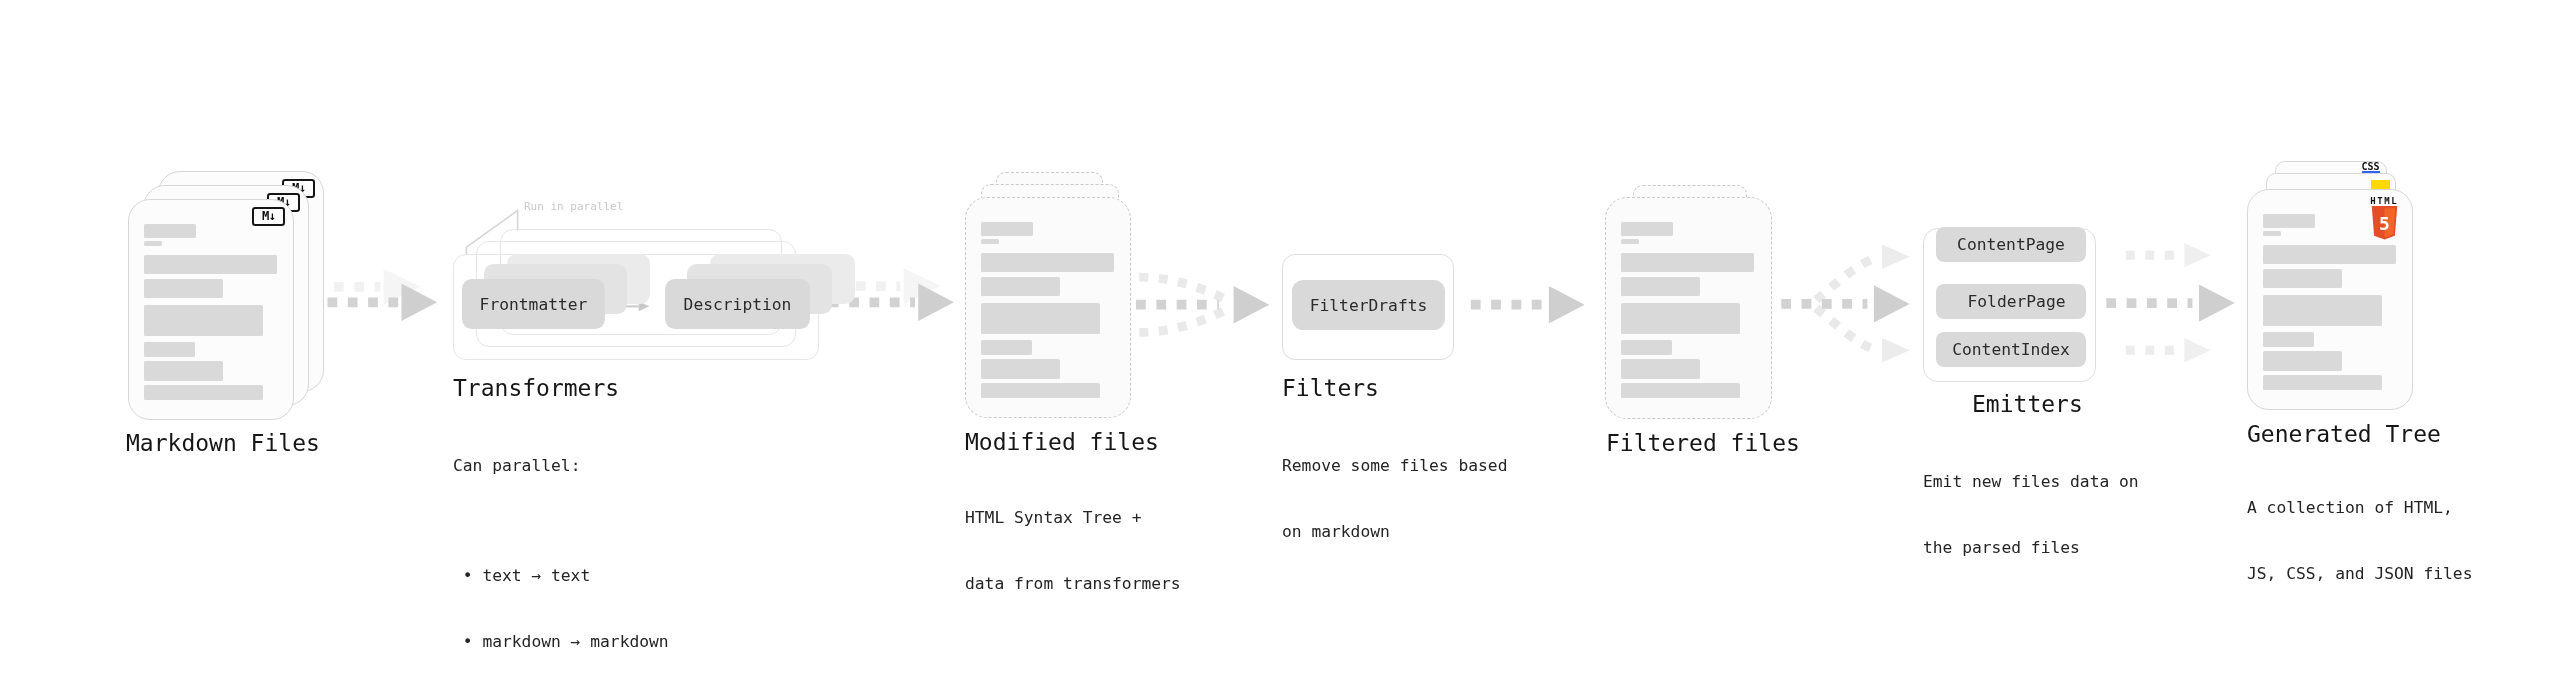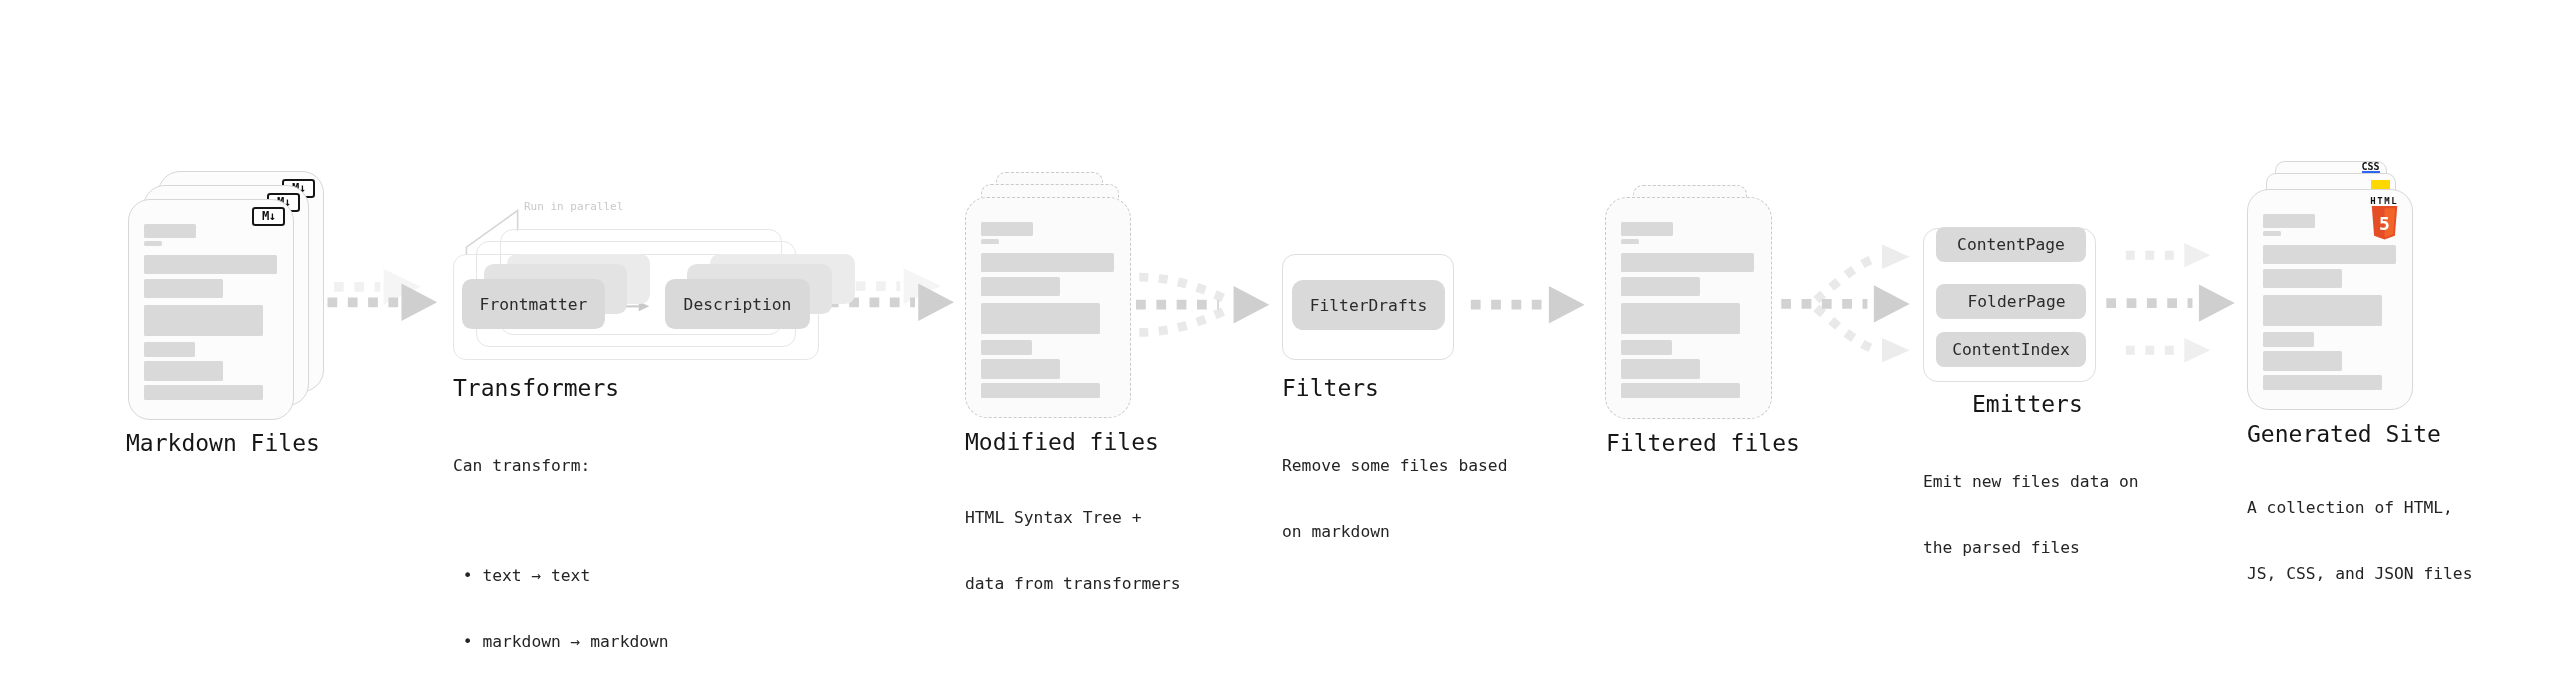--- a/index.html
+++ b/index.html
@@ -139,21 +139,21 @@
     <div class="pill ghost2" style="left:507px;top:254px;width:143px;height:50px;"></div>
     <div class="pill ghost1" style="left:484px;top:264px;width:143px;height:50px;"></div>
     <div class="pill" style="left:462px;top:279px;width:143px;height:50px;">Frontmatter</div>
 
     <div class="pill ghost2" style="left:710px;top:254px;width:145px;height:50px;"></div>
     <div class="pill ghost1" style="left:687px;top:264px;width:145px;height:50px;"></div>
     <div class="pill" style="left:665px;top:279px;width:145px;height:50px;">Description</div>
 
     <div class="title" style="left:453px;top:375px;">Transformers</div>
     <div class="desc" style="left:453px;top:411px;">
-      <div class="line">Can transform:</div>
+      <div class="line">Can parallel:</div>
       <div class="bullets">
         <div class="line">• text → text</div>
         <div class="line">• markdown → markdown</div>
         
       </div>
     </div>
   </div>
 
   <div>
     <div class="card dashed" style="left:996px;top:172px;width:107px;height:73px;border-radius:9.8px;"></div>
@@ -236,21 +236,21 @@
           <div class="bar" style="top: 23.6px; width: 52px; height: 14px;"></div>
           <div class="bar" style="top: 41px; width: 18.7px; height: 4.9px;"></div>
           <div class="bar" style="top: 55px; width: 133px; height: 18.7px;"></div>
           <div class="bar" style="top: 79px; width: 79px; height: 18.7px;"></div>
           <div class="bar" style="top: 105px; width: 119px; height: 31px;"></div>
           <div class="bar" style="top: 142px; width: 51px; height: 15.4px;"></div>
           <div class="bar" style="top: 161px; width: 79px; height: 19.5px;"></div>
           <div class="bar" style="top: 185px; width: 119px; height: 15.4px;"></div>
         </div>
     </div>
-    <div class="title" style="left:2247px;top:421px;">Generated Site</div>
+    <div class="title" style="left:2247px;top:421px;">Generated Tree</div>
     <div class="desc" style="left:2247px;top:453px;">
       <div class="line">A collection of HTML,</div>
       <div class="line">JS, CSS, and JSON files</div>
     </div>
   </div>
 
 </div>
 
 
 </body></html>

